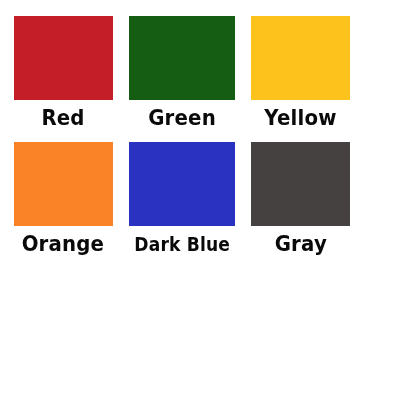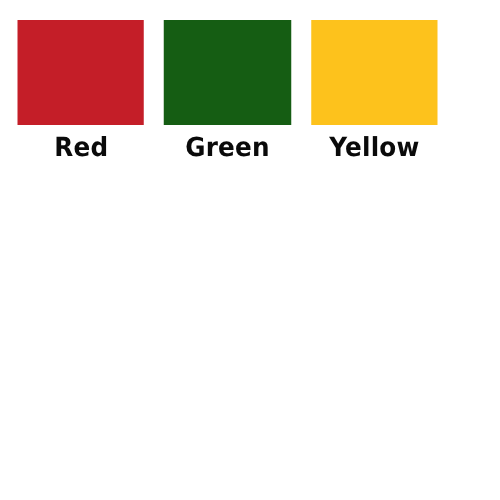--- a/index.html
+++ b/index.html
@@ -73,19 +73,31 @@
   <div class="swatch-cell">
     <div class="swatch-chip" style="background-color: rgb(21, 93, 19);"></div>
     <div class="swatch-label" style="color: rgb(10, 10, 10);">Green</div>
   </div>
 
   <div class="swatch-cell">
     <div class="swatch-chip" style="background-color: rgb(253, 194, 28);"></div>
     <div class="swatch-label" style="color: rgb(10, 10, 10);">Yellow</div>
   </div>
 
+  <div class="swatch-cell">
+    <div class="swatch-chip" style="background-color: rgb(250, 130, 39);"></div>
+    <div class="swatch-label" style="color: rgb(10, 10, 10);">Orange</div>
+  </div>
 
 
 
+  <div class="swatch-cell">
+    <div class="swatch-chip" style="background-color: rgb(42, 50, 194);"></div>
+    <div class="swatch-label long" style="color: rgb(10, 10, 10);">Dark Blue</div>
+  </div>
 
 
+  <div class="swatch-cell">
+    <div class="swatch-chip" style="background-color: rgb(68, 65, 64);"></div>
+    <div class="swatch-label" style="color: rgb(10, 10, 10);">Gray</div>
+  </div>
 
 </div>
 
 </body></html>

